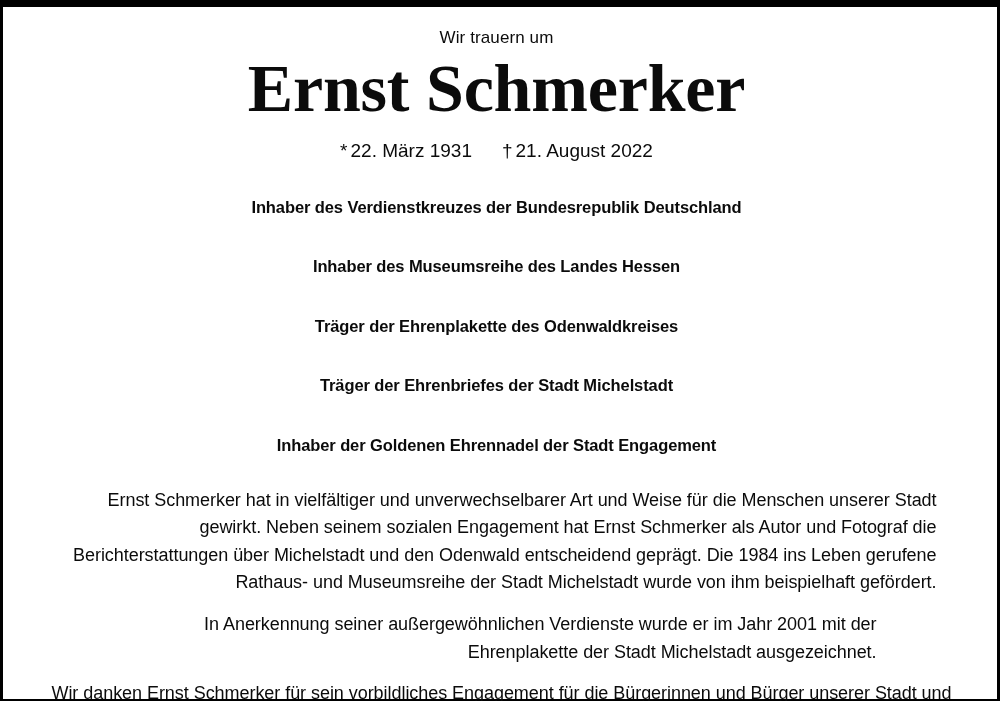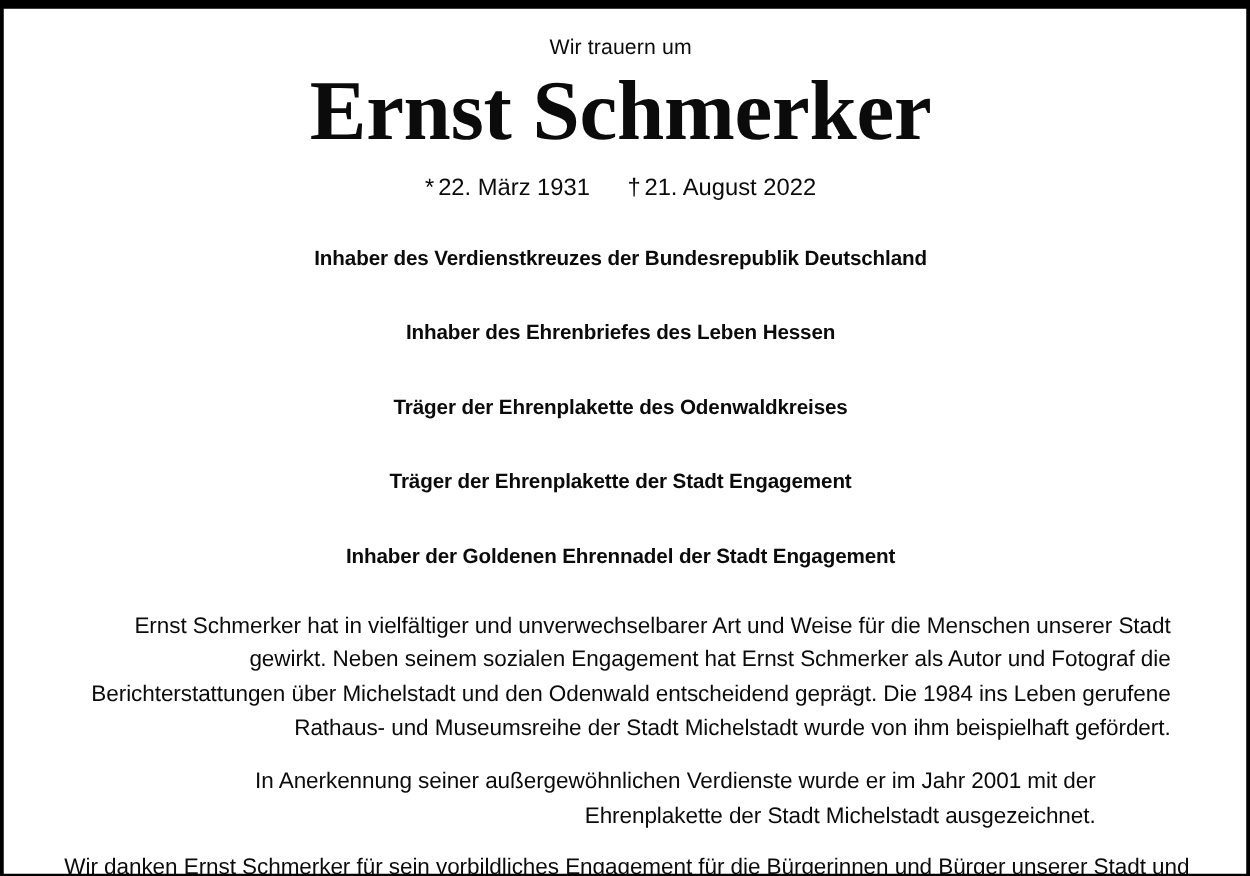--- a/index.html
+++ b/index.html
@@ -139,23 +139,23 @@
 
       <h1 class="deceased-name">Ernst Schmerker</h1>
 
       <p class="dates-line">
         <span class="date-born"><span class="symbol">*</span><span>22. März 1931</span></span><span class="date-died"><span class="symbol">†</span><span>21. August 2022</span></span>
       </p>
     </div>
 
     <ul class="honors">
       <li>Inhaber des Verdienstkreuzes der Bundesrepublik Deutschland</li>
-      <li>Inhaber des Ehrenbriefes des Leben Hessen</li>
+      <li>Inhaber des Museumsreihe des Landes Hessen</li>
       <li>Träger der Ehrenplakette des Odenwaldkreises</li>
-      <li>Träger der Ehrenplakette der Stadt Engagement</li>
+      <li>Träger der Ehrenbriefes der Stadt Michelstadt</li>
       <li>Inhaber der Goldenen Ehrennadel der Stadt Engagement</li>
     </ul>
 
     <div class="body-copy">
       <p class="paragraph p-main">Ernst Schmerker hat in vielfältiger und unverwechselbarer Art und Weise für die Menschen unserer Stadt gewirkt. Neben seinem sozialen Engagement hat Ernst Schmerker als Autor und Fotograf die Berichterstattungen über Michelstadt und den Odenwald entscheidend geprägt. Die 1984 ins Leben gerufene Rathaus- und Museumsreihe der Stadt Michelstadt wurde von ihm beispielhaft gefördert.</p>
       <p class="paragraph p-award">In Anerkennung seiner außergewöhnlichen Verdienste wurde er im Jahr 2001 mit der Ehrenplakette der Stadt Michelstadt ausgezeichnet.</p>
       <p class="paragraph p-thanks">Wir danken Ernst Schmerker für sein vorbildliches Engagement für die Bürgerinnen und Bürger unserer Stadt und werden ihm stets ein ehrendes Andenken bewahren.</p>
     </div>
 
     <div id="signature-block">

